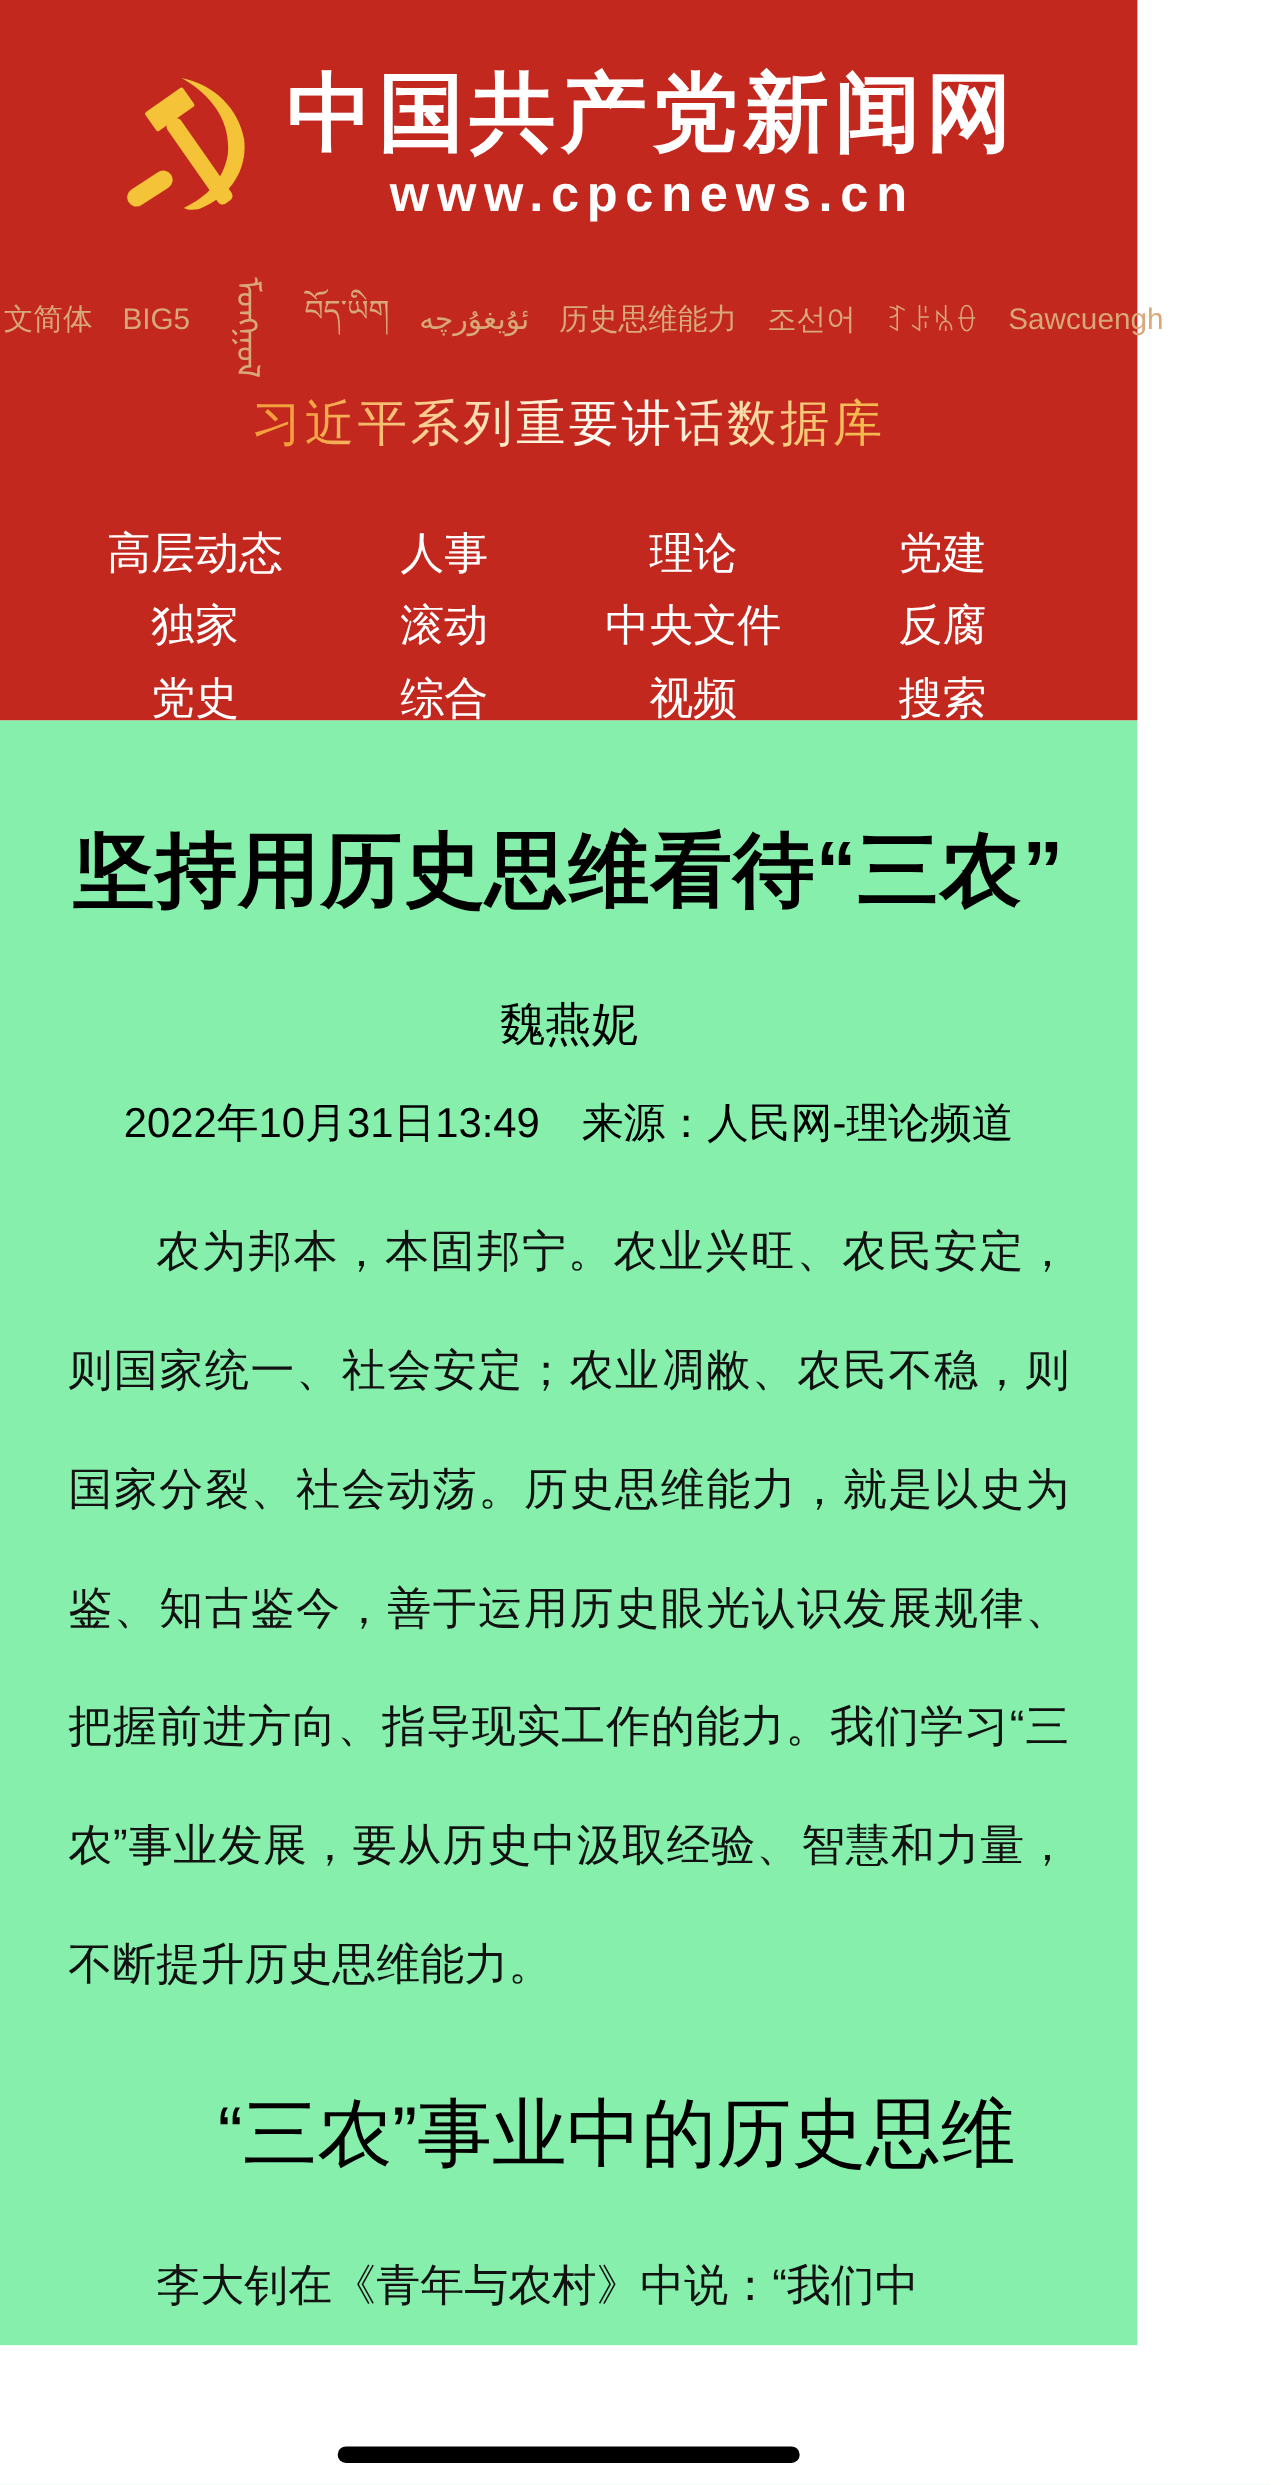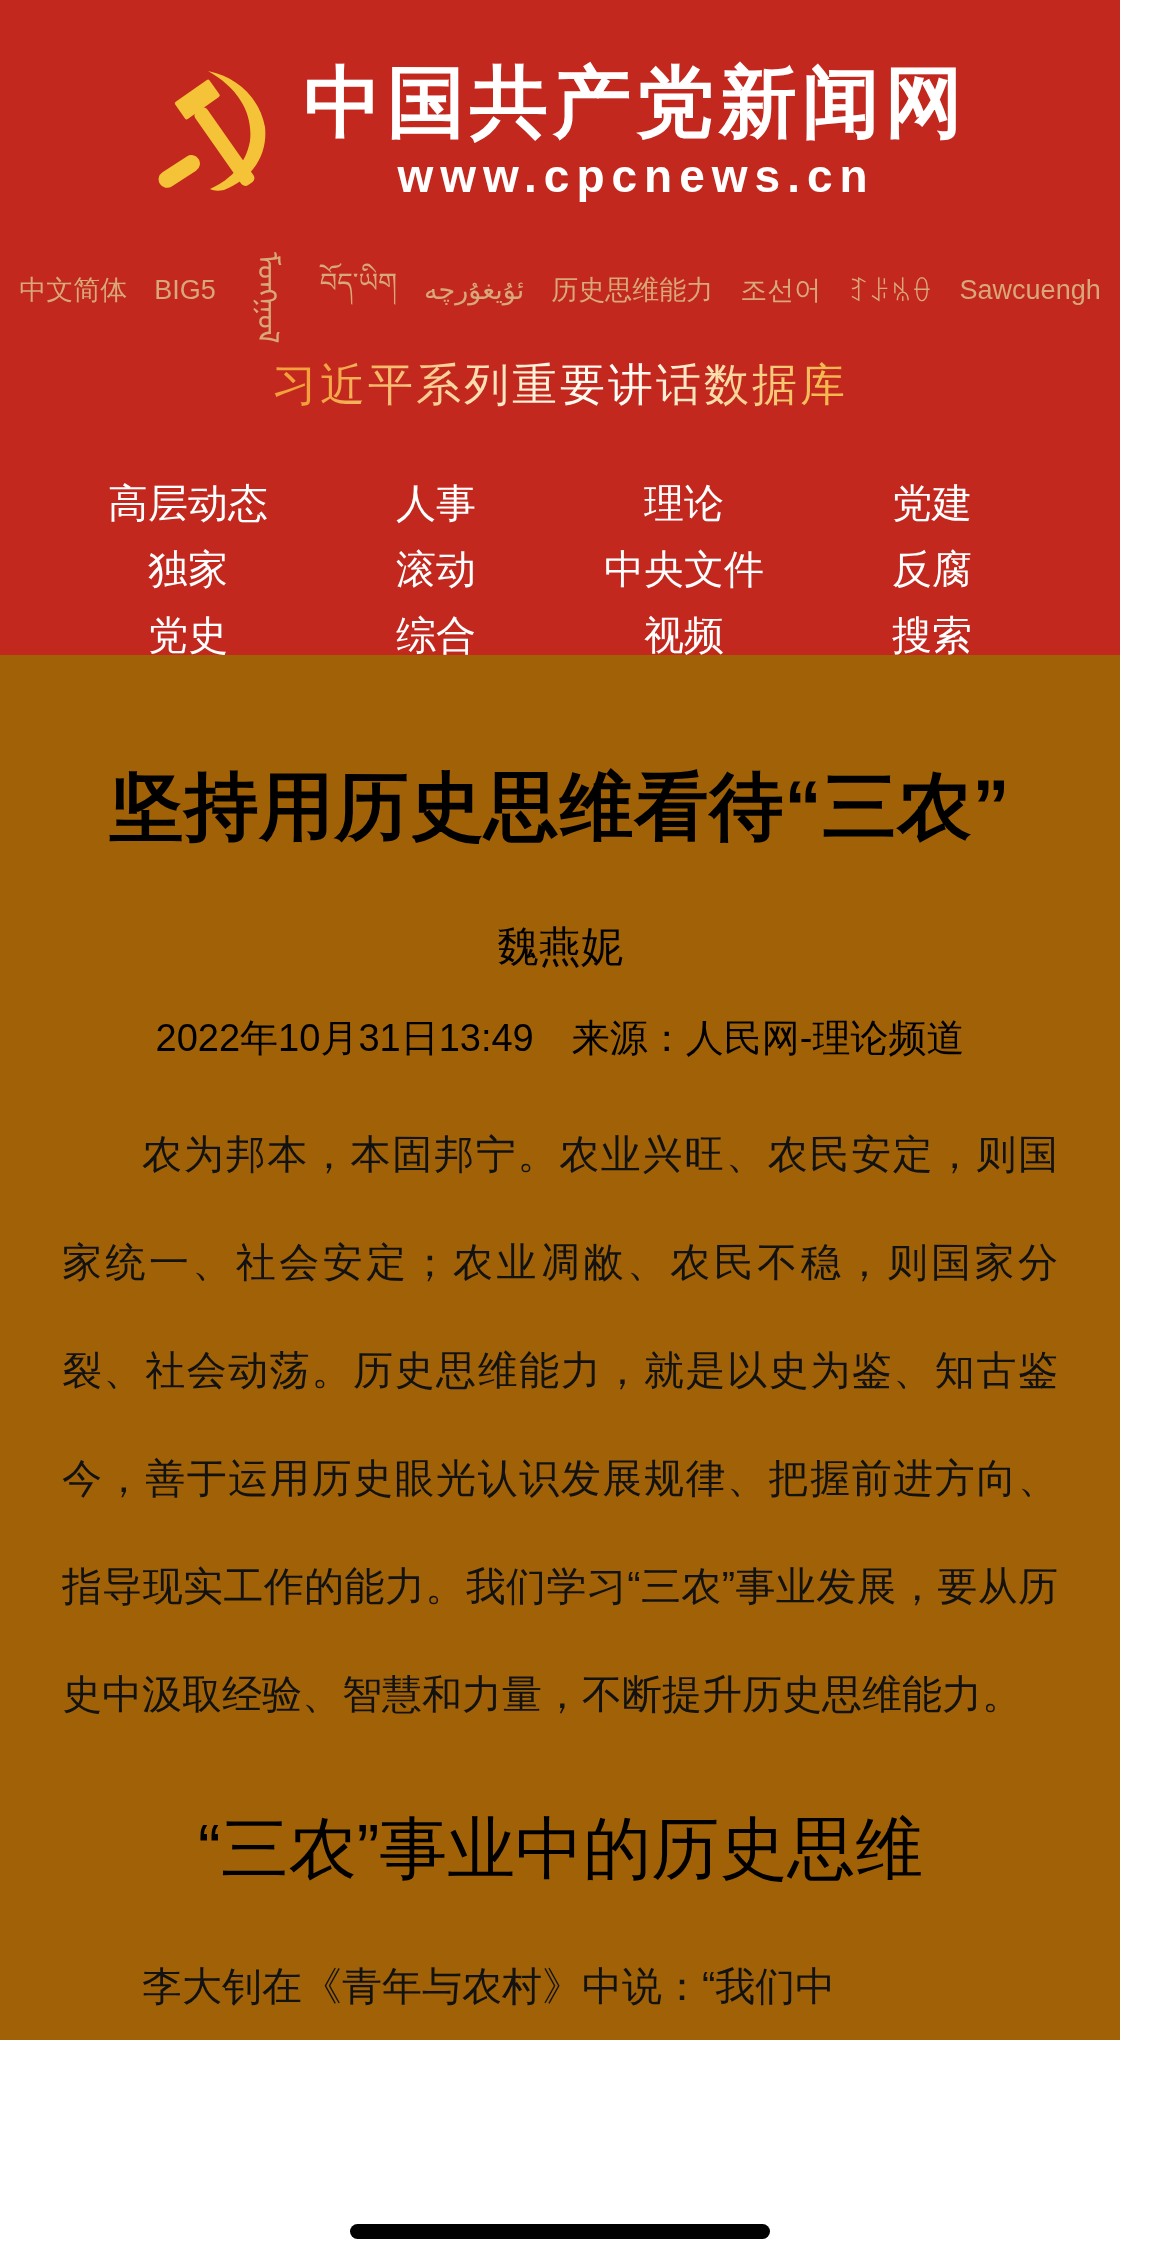--- a/index.html
+++ b/index.html
@@ -3,21 +3,21 @@
 <meta charset="utf-8">
 <style>
   * { box-sizing: border-box; margin: 0; padding: 0; }
   html, body { width: 1170px; height: 2259px; }
   body {
     font-family: "Liberation Sans", sans-serif;
     background: #ffffff;
     overflow: hidden;
     position: relative;
   }
-  .page { width: 1120px; height: 2259px; position: relative; }
+  .page { width: 1034px; height: 2259px; position: relative; }
 
   
   .site-header { background: #c2281e; height: 655px; width: 100%; }
   .logo-row {
     display: flex; justify-content: center; align-items: center;
     padding-top: 60px; gap: 30px; cursor: pointer;
   }
   .emblem svg { width: 122px; height: 122px; display: block; }
   .logo-text { text-align: center; }
   .site-name {
@@ -45,21 +45,21 @@
     cursor: pointer;
   }
   .main-nav {
     margin-top: 70px; padding: 0 64px;
     display: grid; grid-template-columns: repeat(4, 1fr); row-gap: 20px;
     color: #ffffff; font-size: 40px; line-height: 46px; text-align: center;
   }
   .main-nav span { cursor: pointer; white-space: nowrap; }
 
   
-  .article { padding: 44px 62px 0; background: #a16207; }
+  .article { padding: 28px 62px 0; background: #86efac; }
   .article h1 {
     margin-top: 62px; font-size: 74px; line-height: 92px;
     font-weight: 700; text-align: center; color: #000000; letter-spacing: 1px;
   }
   .author { margin-top: 72px; text-align: center; font-size: 42px; line-height: 44px; color: #000000; }
   .dateline { margin-top: 48px; text-align: center; font-size: 38px; line-height: 42px; color: #000000; }
   .dateline .src { margin-left: 38px; }
   .body-p {
     margin-top: 41px; font-size: 40px; line-height: 108px;
     text-align: justify; text-indent: 2em; color: #121212;

